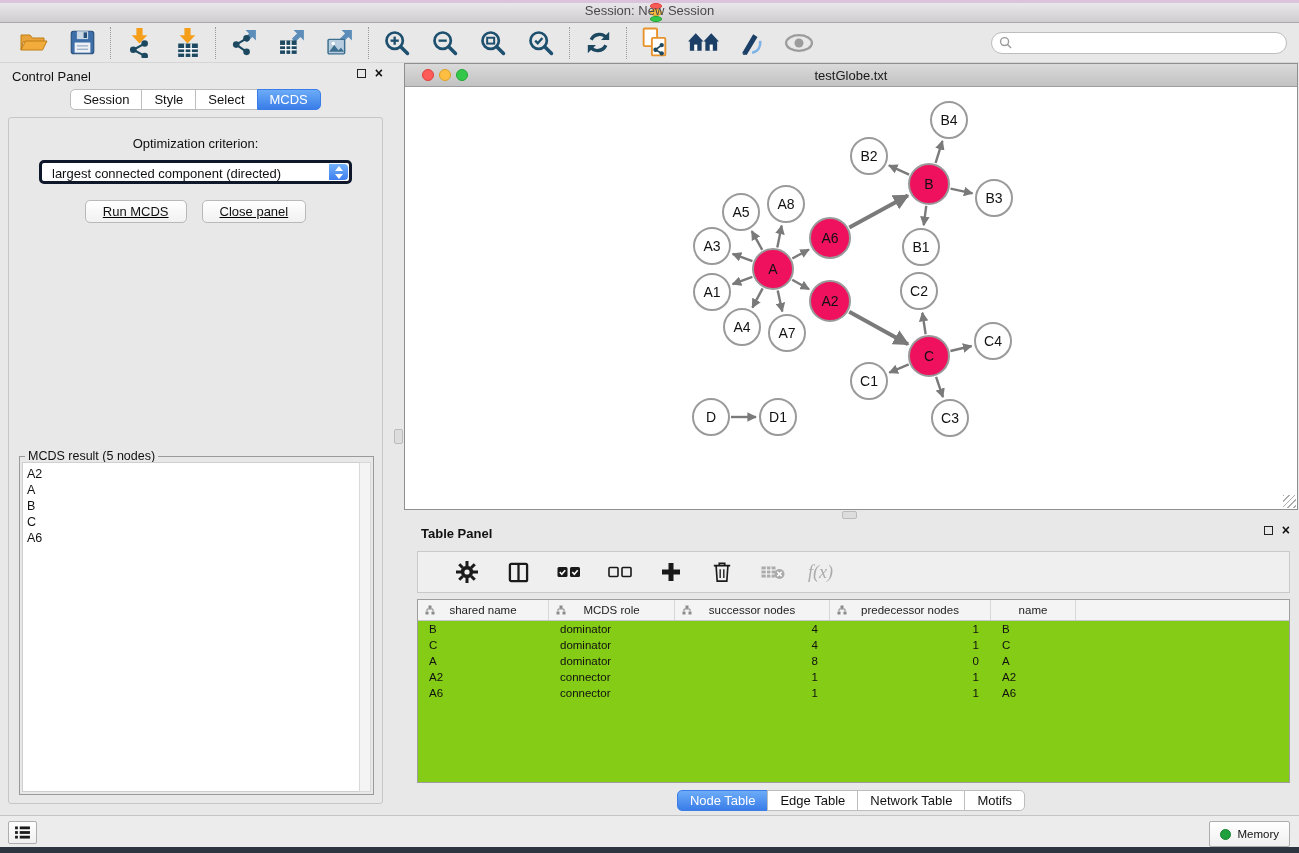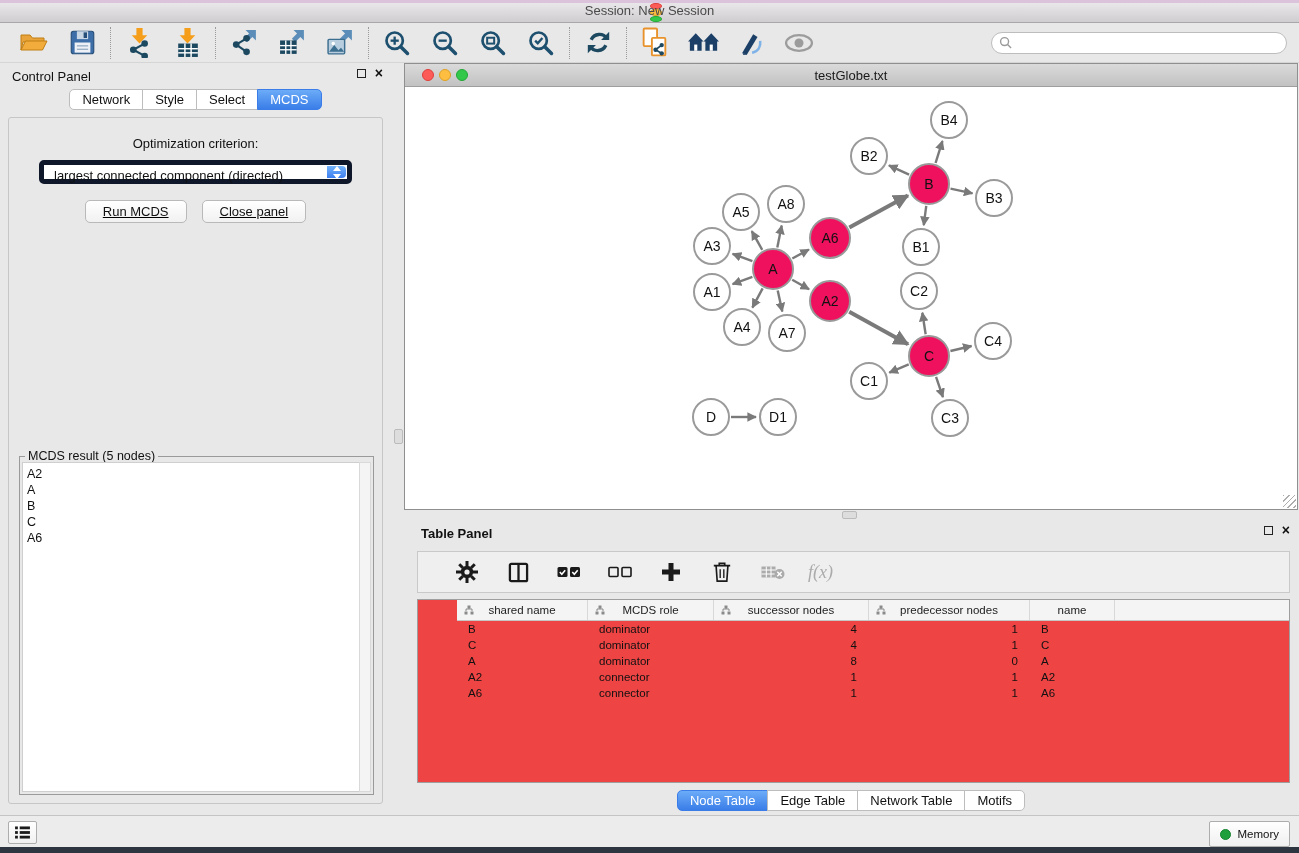--- a/index.html
+++ b/index.html
@@ -28,21 +28,21 @@
   .panel-icons { position:absolute; right:8px; top:6px; display:flex; gap:9px; align-items:center; }
   .float-ic { width:9px; height:9px; border:1.5px solid #222; display:inline-block; }
   .close-ic { font-size:14px; font-weight:bold; color:#111; line-height:9px; }
   .tabs-row { display:flex; justify-content:center; }
   .tab { height:21px; line-height:19px; padding:0 12px; background:#fff; border:1px solid #BDBDBD; font-size:13px; color:#111; margin-left:-1px; cursor:default; white-space:nowrap; }
   .tab.first { border-radius:5px 0 0 5px; margin-left:0; }
   .tab.last { border-radius:0 5px 5px 0; }
   .tab.selected { background:linear-gradient(#6CACF8,#3A7DE8); border-color:#3A7DE8; color:#fff; }
   .cp-body { position:absolute; left:8px; right:8px; top:54px; bottom:6px; border:1px solid #C6C6C6; border-radius:3px; background:#E8E8E8; }
   .opt-label { text-align:center; margin-top:18px; font-size:13px; color:#111; }
-  .cp-select { margin:9px auto 16px; width:313px; height:24px; background:#fff; border:5px solid #0f172a; border-radius:5px; position:relative; font-size:13px; line-height:22px; padding-left:10px; color:#111; }
+  .cp-select { margin:9px auto 16px; width:313px; height:24px; background:#fff; border:3px solid #0f172a; border-radius:5px; position:relative; font-size:13px; line-height:22px; padding-left:10px; color:#111; }
   .sel-stepper { position:absolute; right:1px; top:1px; bottom:1px; width:19px; border-radius:0 4px 4px 0; background:linear-gradient(#73B2FB,#3D7FF0); display:flex; flex-direction:column; align-items:center; justify-content:center; gap:3px; }
   .arr-up { width:0; height:0; border-left:4px solid transparent; border-right:4px solid transparent; border-bottom:5px solid #fff; }
   .arr-dn { width:0; height:0; border-left:4px solid transparent; border-right:4px solid transparent; border-top:5px solid #fff; }
   .cp-buttons { display:flex; justify-content:center; gap:15px; margin-top:12px;text-decoration:underline; }
   .mac-btn { height:23px; padding:0 17px; background:linear-gradient(#FFFFFF,#F1F1F1); border:1px solid #B9B9B9; border-radius:5px; font-size:13px; color:#111; font-family:"Liberation Sans",sans-serif; }
   .mcds-fieldset { position:absolute; left:10px; right:8px; top:338px; bottom:8px; border:1px solid #9a9a9a; }
   .mcds-legend { position:absolute; top:-8px; left:5px; background:#E8E8E8; padding:0 3px; font-size:12.5px; color:#111; }
   .mcds-list { position:absolute; left:2px; right:14px; top:5px; bottom:2px; background:#fff; border:1px solid #CFCFCF; border-right:none; padding:3px 0 0 4px; overflow:hidden; }
   .mcds-list div { font-size:12.5px; color:#111; line-height:16px; }
   .mcds-scroll { position:absolute; right:2px; top:5px; bottom:2px; width:12px; background:#F4F4F4; border:1px solid #D9D9D9; }
@@ -57,21 +57,21 @@
   .gnode.mcds { background:#F0115E; border-color:#999; }
   .grip { position:absolute; right:1px; bottom:1px; width:13px; height:13px; background:repeating-linear-gradient(135deg,#ADADAD 0 1px,transparent 1px 4px); }
   .vhandle { position:absolute; left:394px; top:429px; width:9px; height:15px; background:#DDD; border:1px solid #BBB; border-radius:2px; }
   .hhandle { position:absolute; left:842px; top:511px; width:15px; height:8px; background:#DDD; border:1px solid #BBB; border-radius:2px; }
 
   
   .table-panel { position:absolute; left:404px; top:519px; width:894px; height:296px; }
   .tp-title { position:absolute; left:17px; top:7px; font-size:13px; color:#111;font-weight:bold; }
   .tp-toolbar { position:absolute; left:13px; right:8px; top:32px; height:42px; background:#EFEFEF; border:1px solid #C9C9C9; display:flex; align-items:center; gap:19px; padding:0 33px; }
   .fx { font-family:"Liberation Serif", serif; font-style:italic; font-size:18px; color:#ABABAB; }
-  .tp-table { position:absolute; left:13px; right:8px; top:80px; bottom:32px; background:#ef4444; border:1px solid #9E9E9E; overflow:hidden;padding-left:39px; }
+  .tp-table { position:absolute; left:13px; right:8px; top:80px; bottom:32px; background:#84cc16; border:1px solid #9E9E9E; overflow:hidden; }
   .thead { display:flex; height:21px; background:#F4F4F4; border-bottom:1px solid #C6C6C6; }
   .th { position:relative; height:100%; border-right:1px solid #D8D8D8; display:flex; align-items:center; justify-content:center; font-size:11.5px; color:#222; }
   .th .sort-ic { position:absolute; left:7px; top:5px; }
   .trow { display:flex; height:16px; align-items:center; }
   .td { font-size:11.5px; color:#111; height:100%; line-height:16px; white-space:nowrap; overflow:hidden; }
   .tp-tabs { position:absolute; bottom:4px; left:0; right:0; display:flex; justify-content:center; }
 
   
   .statusbar { position:absolute; left:0; top:815px; width:1299px; height:32px; background:#ECECEC; border-top:1px solid #C4C4C4; }
   .sb-btn { position:absolute; top:5px; height:23px; background:linear-gradient(#FFF,#F0F0F0); border:1px solid #ADADAD; border-radius:2px; display:flex; align-items:center; justify-content:center; font-size:11.5px; color:#111; gap:6px; }
@@ -261,21 +261,21 @@
 
   <div class="control-panel">
     <div class="cp-header">
       <span class="cp-title">Control Panel</span>
       <span class="panel-icons">
         <span class="float-ic"></span>
         <span class="close-ic">×</span>
       </span>
     </div>
     <div class="tabs-row" id="cp-tabs">
-        <span class="tab first">Network</span>
+        <span class="tab first">Session</span>
         <span class="tab">Style</span>
         <span class="tab">Select</span>
         <span class="tab last selected">MCDS</span>
       </div>
     <div class="cp-body">
       <div class="opt-label">Optimization criterion:</div>
       <div class="cp-select">
         <span>largest connected component (directed)</span>
         <span class="sel-stepper">
             <span class="arr-up"></span>

